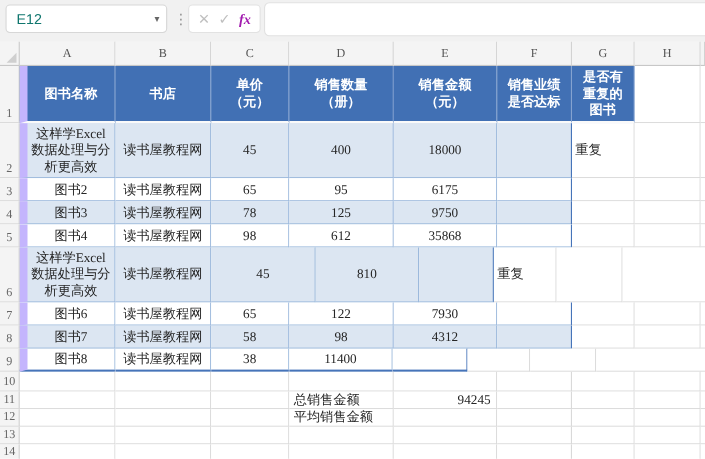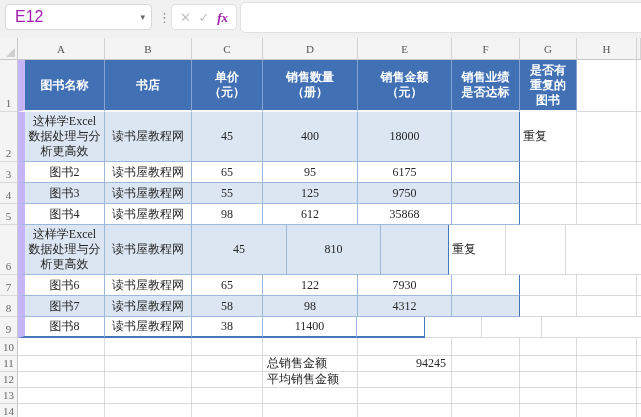--- a/index.html
+++ b/index.html
@@ -10,21 +10,21 @@
   
   .chrome{
     position:absolute;left:0;top:0;width:641px;height:38px;background:#f1f1f1;
     font-family:"Liberation Sans","DejaVu Sans",sans-serif;
   }
   .namebox{
     position:absolute;left:5px;top:4px;width:147px;height:26px;background:#fff;
     border:1px solid #d7d7d7;border-radius:4px;display:flex;align-items:center;
     box-sizing:border-box;padding:0 6px 0 9px;
   }
-  .namebox .val{flex:1;font-size:16px;color:#a21caf;}
+  .namebox .val{flex:1;font-size:13px;color:#0f766e;}
   .chev{font-size:9px;color:#666;line-height:1;}
   .vdots{
     position:absolute;left:158px;top:9px;width:10px;text-align:center;
     color:#8f8f8f;font-size:13px;letter-spacing:0;line-height:17px;
   }
   .fgroup{
     position:absolute;left:171px;top:4px;width:66px;height:26px;background:#fff;
     border:1px solid #e2e2e2;border-radius:4px;box-sizing:border-box;
     display:flex;align-items:center;justify-content:space-around;padding:0 4px;
   }
@@ -148,21 +148,21 @@
       <div class="cell wF h21 tb eR"></div>
       <div class="cell wG h21 dup"></div>
       <div class="cell wH h21"></div>
       <div class="cell wFill h21"></div>
     </div>
 
     <div class="row">
       <div class="cell wR h21 rh">4</div>
       <div class="cell wA h21 tb band eL">图书3</div>
       <div class="cell wB h21 tb band">读书屋教程网</div>
-      <div class="cell wC h21 tb band">55</div>
+      <div class="cell wC h21 tb band">78</div>
       <div class="cell wD h21 tb band">125</div>
       <div class="cell wE h21 tb band">9750</div>
       <div class="cell wF h21 tb band eR"></div>
       <div class="cell wG h21 dup"></div>
       <div class="cell wH h21"></div>
       <div class="cell wFill h21"></div>
     </div>
 
     <div class="row">
       <div class="cell wR h21 rh">5</div>

